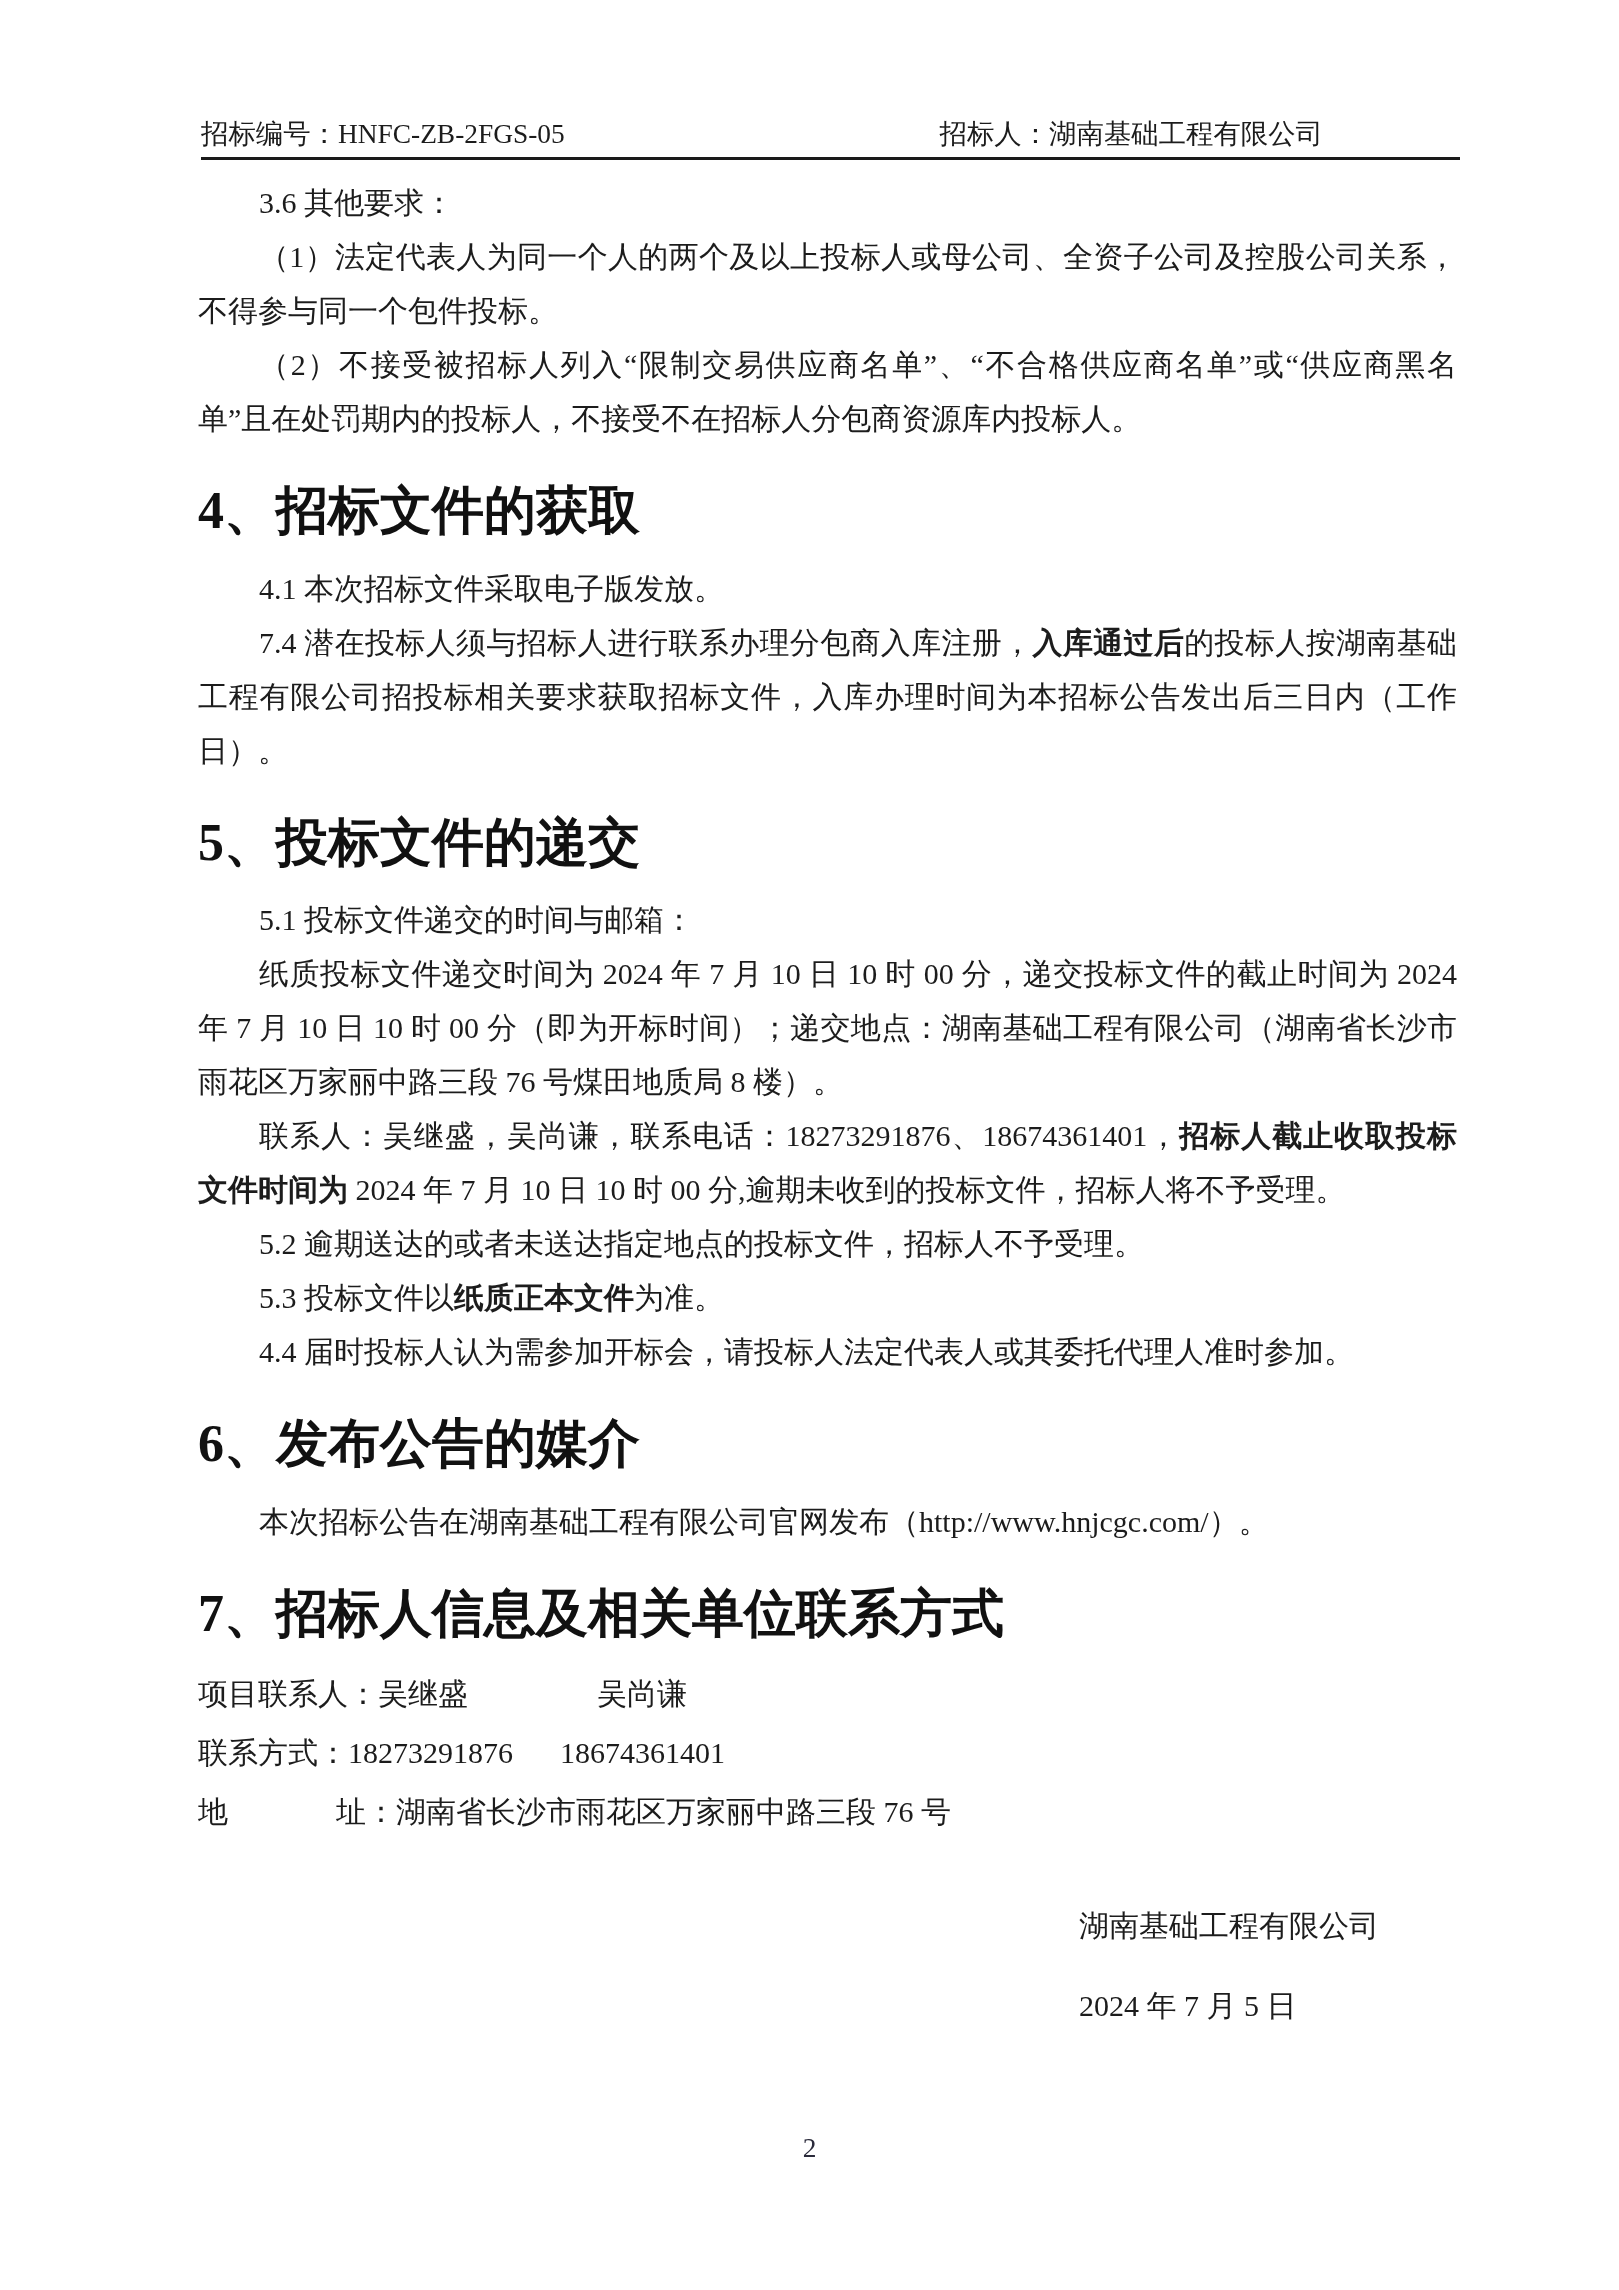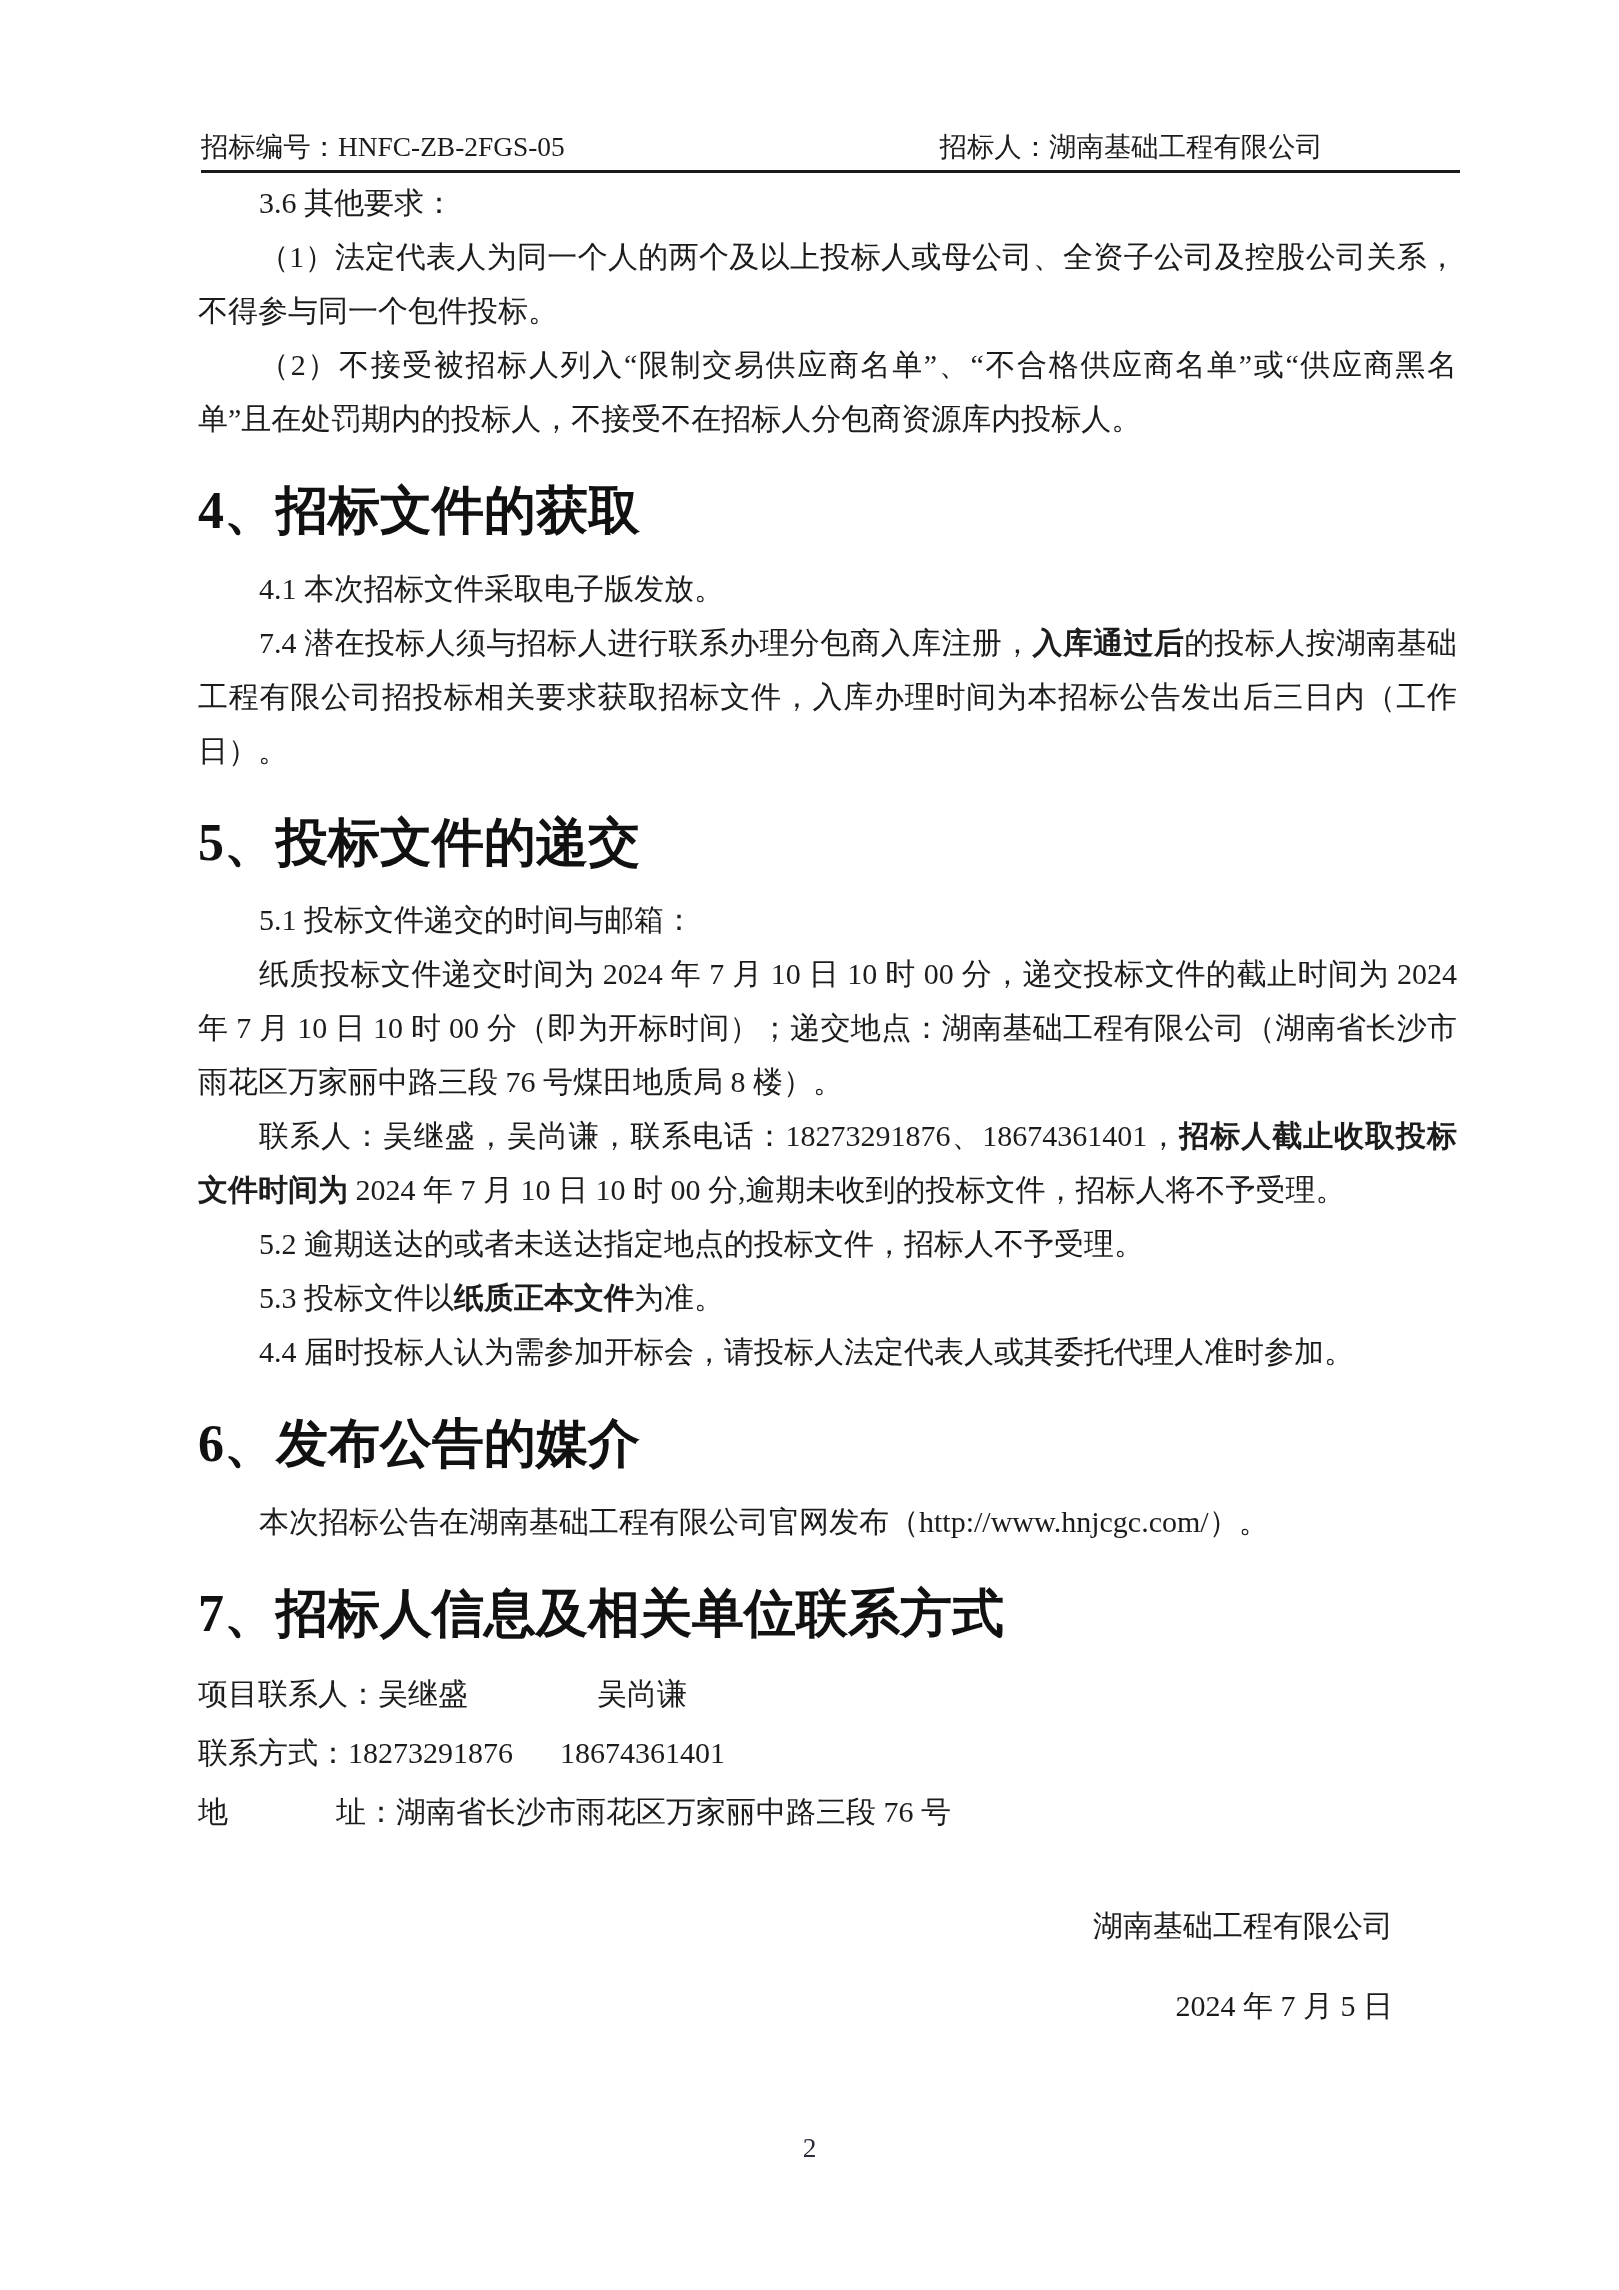--- a/index.html
+++ b/index.html
@@ -6,21 +6,21 @@
   body {
     width: 1619px; height: 2291px;
     background: #ffffff;
     position: relative;
     overflow: hidden;
     font-family: "Liberation Serif", "DejaVu Serif", serif;
     color: #1c1c1c;
   }
   .page-header {
     position: absolute;
-    left: 201px; top: 129px;
+    left: 201px; top: 116px;
     width: 1259px;
     display: flex;
     justify-content: space-between;
     align-items: flex-end;
     font-size: 27.4px;
     line-height: 37px;
     border-bottom: 3.9px solid #1a1a1a;
     padding-bottom: 3.9px;
     font-family: Liberation Serif, serif;
   }
@@ -45,21 +45,21 @@
     color: #111111;
   }
   b { font-weight: bold; }
   .contact { line-height: 59px !important; text-align: left; }
   .gap-names   { display: inline-block; width: 129px; }
   .gap-phones  { display: inline-block; width: 47px; }
   .gap-address { display: inline-block; width: 108px; }
   .signature {
     margin: 45px 64px 0 auto;
     width: 314px;
-    text-align: right;
+    text-align: left;
     font-size: 30px;
     line-height: 80px;
   }
   .page-footer {
     position: absolute;
     left: 0; top: 2133px;
     width: 100%;
     text-align: center;
     font-size: 27.4px;
     color: #2a2a3a;

